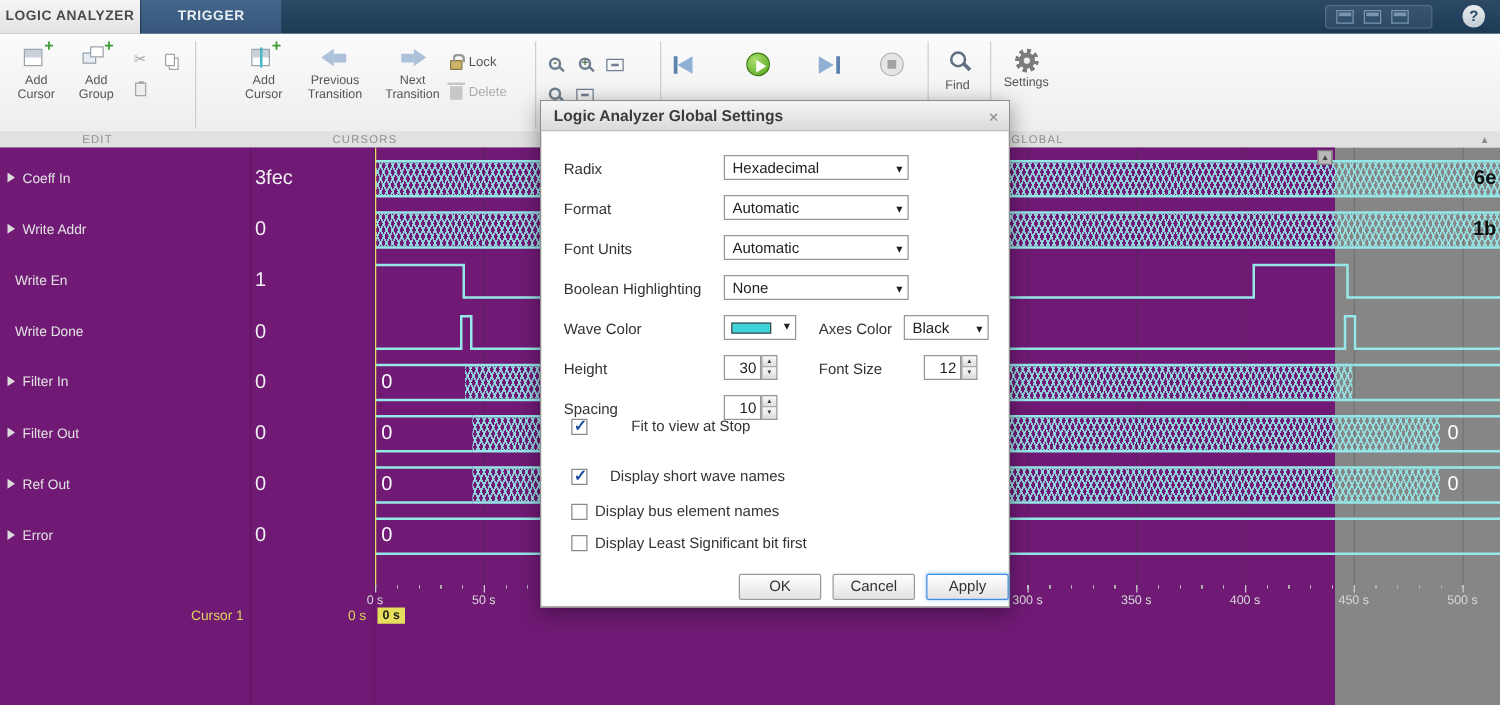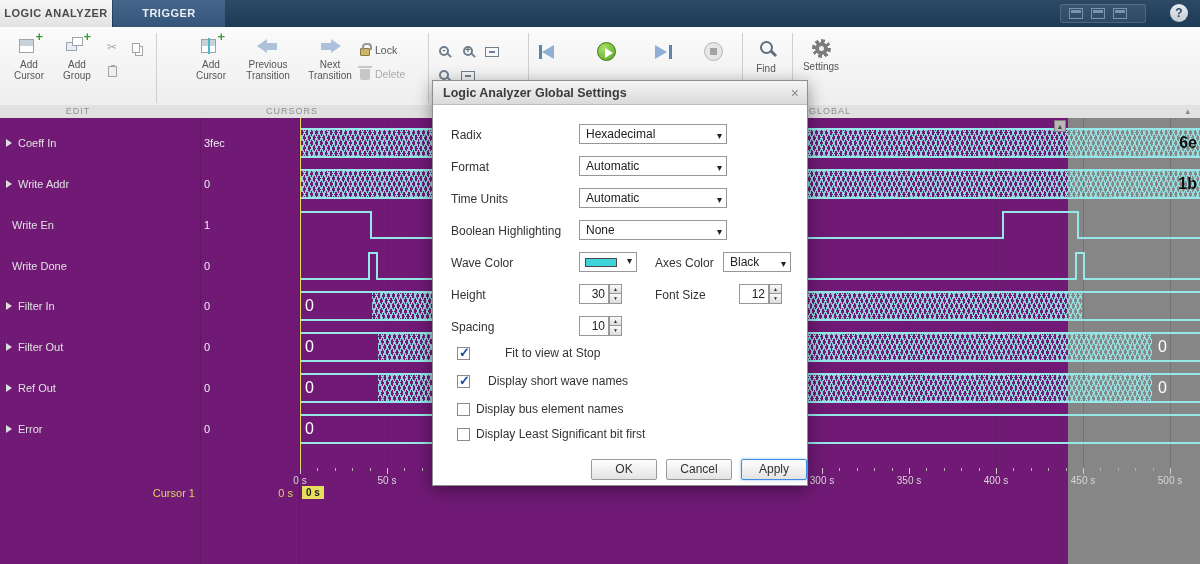--- a/index.html
+++ b/index.html
@@ -73,21 +73,21 @@
   .gear-ico::after { content:""; position:absolute; inset:7px; border-radius:50%; background:#f0f0f0; }
   #tb-collapse { position:absolute; right:10px; top:79px; font-size:9px; color:#8a8a8a; }
 
   
   #wavearea { position:absolute; left:0; top:118px; width:1068px; height:446px; background:#701a75; }
   .colline { position:absolute; top:0; width:1px; height:446px; background:rgba(0,0,0,.14); }
   .sig-row { position:absolute; left:0; width:200px; height:30px; line-height:30px; color:#e2e2e2; font-size:11px; }
   .exp { display:inline-block; width:0; height:0; border-top:4px solid transparent; border-bottom:4px solid transparent;
     border-left:6px solid #dcdcdc; margin:0 6px 0 6px; }
   .noexp { display:inline-block; width:12px; }
-  .sig-val { position:absolute; left:204px; width:90px; height:30px; line-height:30px; color:#f0f0f0; font-size:11px; }
+  .sig-val { position:absolute; left:204px; width:90px; height:30px; line-height:30px; color:#f0f0f0; font-size:16px; }
   #plot { position:absolute; left:300px; top:0; width:900px; height:352px; }
   .gridline { position:absolute; top:0; width:1px; height:352px; background:rgba(50,50,50,.22); }
   .wave { position:absolute; height:30px; }
   .hatch { border-top:2px solid #96e8e8; border-bottom:2px solid #96e8e8;
     background-image:repeating-linear-gradient(65deg,rgba(150,232,232,.85) 0 1.4px,transparent 1.4px 4.4px),
                      repeating-linear-gradient(115deg,rgba(150,232,232,.85) 0 1.4px,transparent 1.4px 4.4px); }
   .bus { border-top:2px solid #96e8e8; border-bottom:2px solid #96e8e8; }
   .wl { position:absolute; top:50%; transform:translateY(-50%); font-size:16px; color:#fff; }
   .wl.dark { color:#101010; font-weight:bold; }
   .wsvg { position:absolute; left:0; width:900px; height:30px; }
@@ -395,21 +395,21 @@
       <span>Hexadecimal</span>
       <span class="arr">▾</span>
     </div>
 
     <div class="dlbl" style="left:18px; top:79px;">Format</div>
     <div class="sel" style="left:146px; top:75px;">
       <span>Automatic</span>
       <span class="arr">▾</span>
     </div>
 
-    <div class="dlbl" style="left:18px; top:111px;">Time Units</div>
+    <div class="dlbl" style="left:18px; top:111px;">Font Units</div>
     <div class="sel" style="left:146px; top:107px;">
       <span>Automatic</span>
       <span class="arr">▾</span>
     </div>
 
     <div class="dlbl" style="left:18px; top:143px;">Boolean Highlighting</div>
     <div class="sel" style="left:146px; top:139px;">
       <span>None</span>
       <span class="arr">▾</span>
     </div>
@@ -444,21 +444,21 @@
 
     <div class="dlbl" style="left:18px; top:239px;">Spacing</div>
     <div class="spinbox" style="left:146px; top:235px;">
       <div class="spin-val">10</div>
       <div class="spin-arrows">
         <div class="sp up">▲</div>
         <div class="sp dn">▼</div>
       </div>
     </div>
 
-    <div class="chk-row" style="top:264px;gap:35px;">
+    <div class="chk-row" style="top:252px;gap:35px;">
       <div class="chk checked"></div>
       <span class="chk-lbl">Fit to view at Stop</span>
     </div>
     <div class="chk-row" style="top:292px;gap:18px;">
       <div class="chk checked"></div>
       <span class="chk-lbl">Display short wave names</span>
     </div>
     <div class="chk-row" style="top:320px;">
       <div class="chk"></div>
       <span class="chk-lbl">Display bus element names</span>

